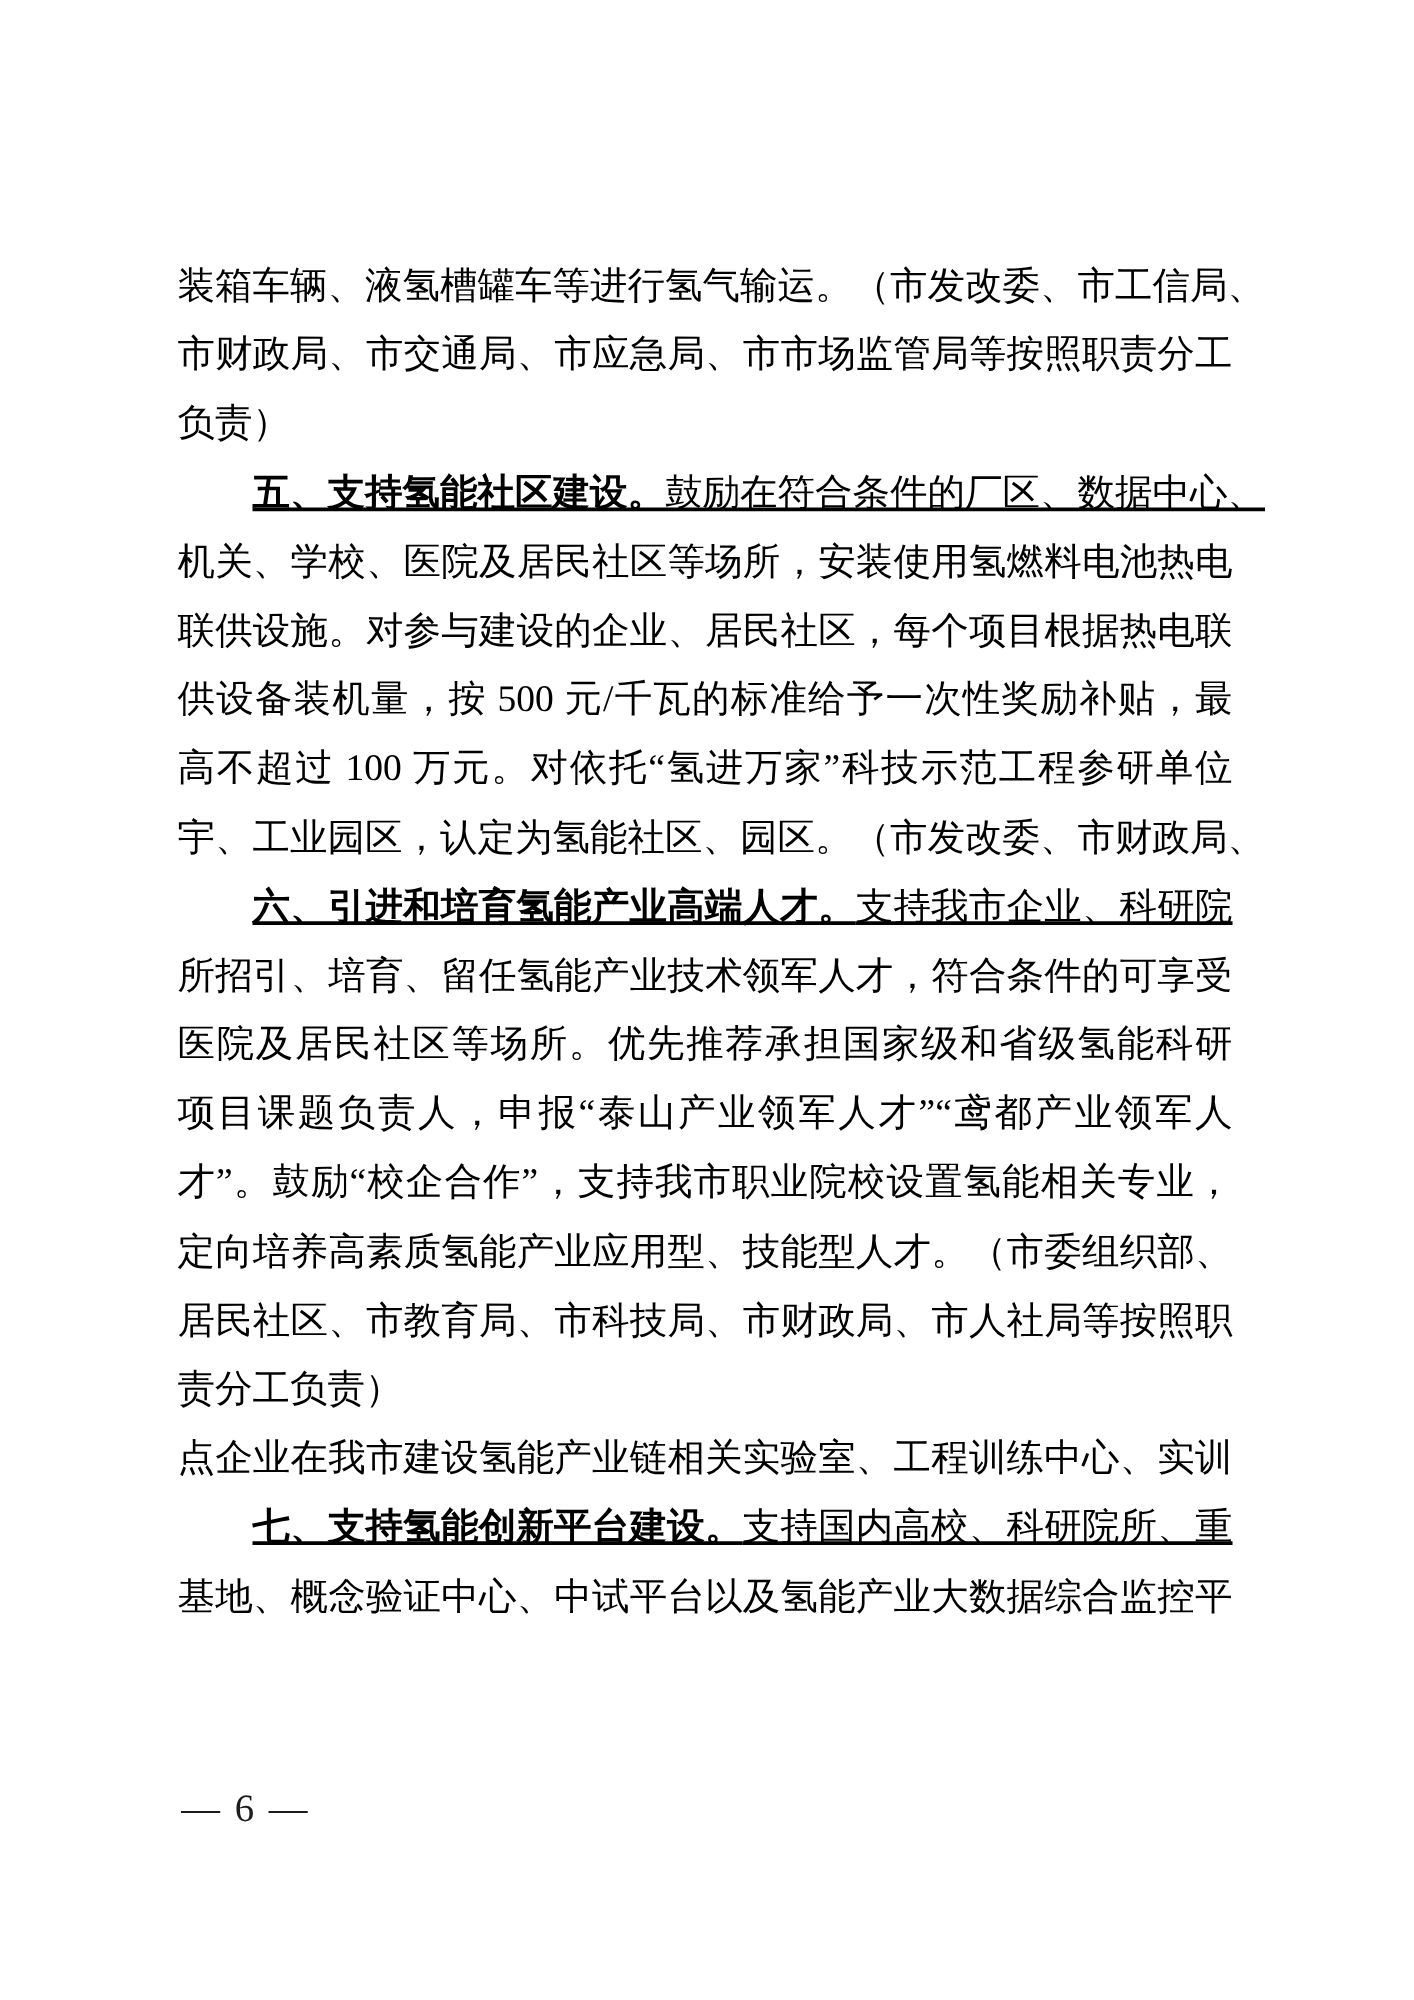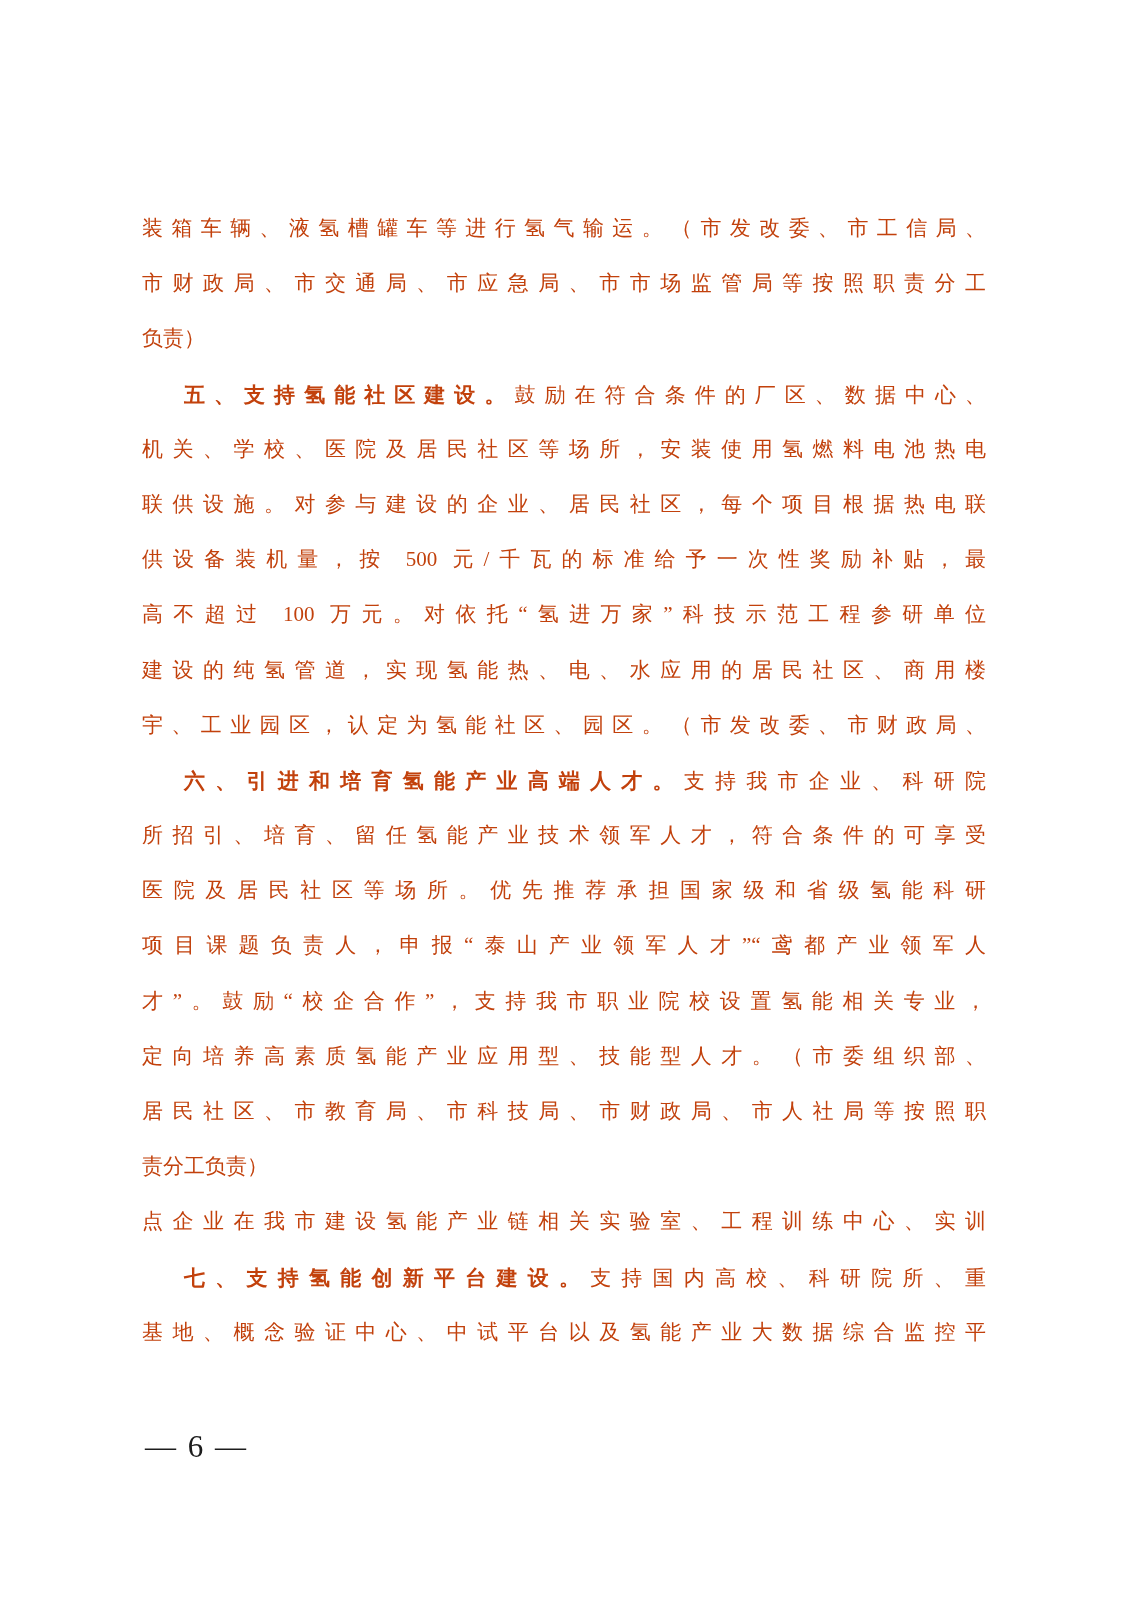--- a/index.html
+++ b/index.html
@@ -12,33 +12,33 @@
   }
   .text-block {
     position: absolute;
     left: 142px;
     top: 201px;
     width: 844px;
   }
   .line {
     height: 55.2px;
     line-height: 55.2px;
-    font-size: 21px;
-    color: #c2410c;
+    font-size: 30px;
+    color: #000000;
     text-align: justify;
     text-align-last: justify;
     text-justify: inter-character;
     font-family: "Liberation Serif", "DejaVu Serif", serif;
     white-space: nowrap;
   }
   .line.lastline {
     text-align: right;
     text-align-last: left;
   }
-  .line.indent { text-indent: 2em; }
+  .line.indent { text-indent: 2em; text-decoration: underline; }
   .seg { font-family: inherit; }
   .seg.heading {
     font-weight: 700;
     font-family: "Liberation Sans", "DejaVu Sans", sans-serif;
   }
   .seg.body, .seg.kaiti {
     font-weight: 400;
   }
   .footer {
     position: absolute;
@@ -58,21 +58,20 @@
 <div class="page">
   <div class="text-block">
       <div class="line"><span class="seg body">装箱车辆、液氢槽罐车等进行氢气输运。</span><span class="seg kaiti">（市发改委、市工信局、</span></div>
       <div class="line"><span class="seg kaiti">市财政局、市交通局、市应急局、市市场监管局等按照职责分工</span></div>
       <div class="line lastline"><span class="seg kaiti">负责）</span></div>
       <div class="line indent"><span class="seg heading">五、支持氢能社区建设。</span><span class="seg body">鼓励在符合条件的厂区、数据中心、</span></div>
       <div class="line"><span class="seg body">机关、学校、医院及居民社区等场所，安装使用氢燃料电池热电</span></div>
       <div class="line"><span class="seg body">联供设施。对参与建设的企业、居民社区，每个项目根据热电联</span></div>
       <div class="line"><span class="seg body">供设备装机量，按 500 元/千瓦的标准给予一次性奖励补贴，最</span></div>
       <div class="line"><span class="seg body">高不超过 100 万元。对依托“氢进万家”科技示范工程参研单位</span></div>
-      <div class="line"><span class="seg body">建设的纯氢管道，实现氢能热、电、水应用的居民社区、商用楼</span></div>
       <div class="line"><span class="seg body">宇、工业园区，认定为氢能社区、园区。</span><span class="seg kaiti">（市发改委、市财政局、</span></div>
       <div class="line indent"><span class="seg heading">六、引进和培育氢能产业高端人才。</span><span class="seg body">支持我市企业、科研院</span></div>
       <div class="line"><span class="seg body">所招引、培育、留任氢能产业技术领军人才，符合条件的可享受</span></div>
       <div class="line"><span class="seg body">医院及居民社区等场所。优先推荐承担国家级和省级氢能科研</span></div>
       <div class="line"><span class="seg body">项目课题负责人，申报“泰山产业领军人才”“鸢都产业领军人</span></div>
       <div class="line"><span class="seg body">才”。鼓励“校企合作”，支持我市职业院校设置氢能相关专业，</span></div>
       <div class="line"><span class="seg body">定向培养高素质氢能产业应用型、技能型人才。</span><span class="seg kaiti">（市委组织部、</span></div>
       <div class="line"><span class="seg kaiti">居民社区、市教育局、市科技局、市财政局、市人社局等按照职</span></div>
       <div class="line lastline"><span class="seg kaiti">责分工负责）</span></div>
       <div class="line"><span class="seg body">点企业在我市建设氢能产业链相关实验室、工程训练中心、实训</span></div>

